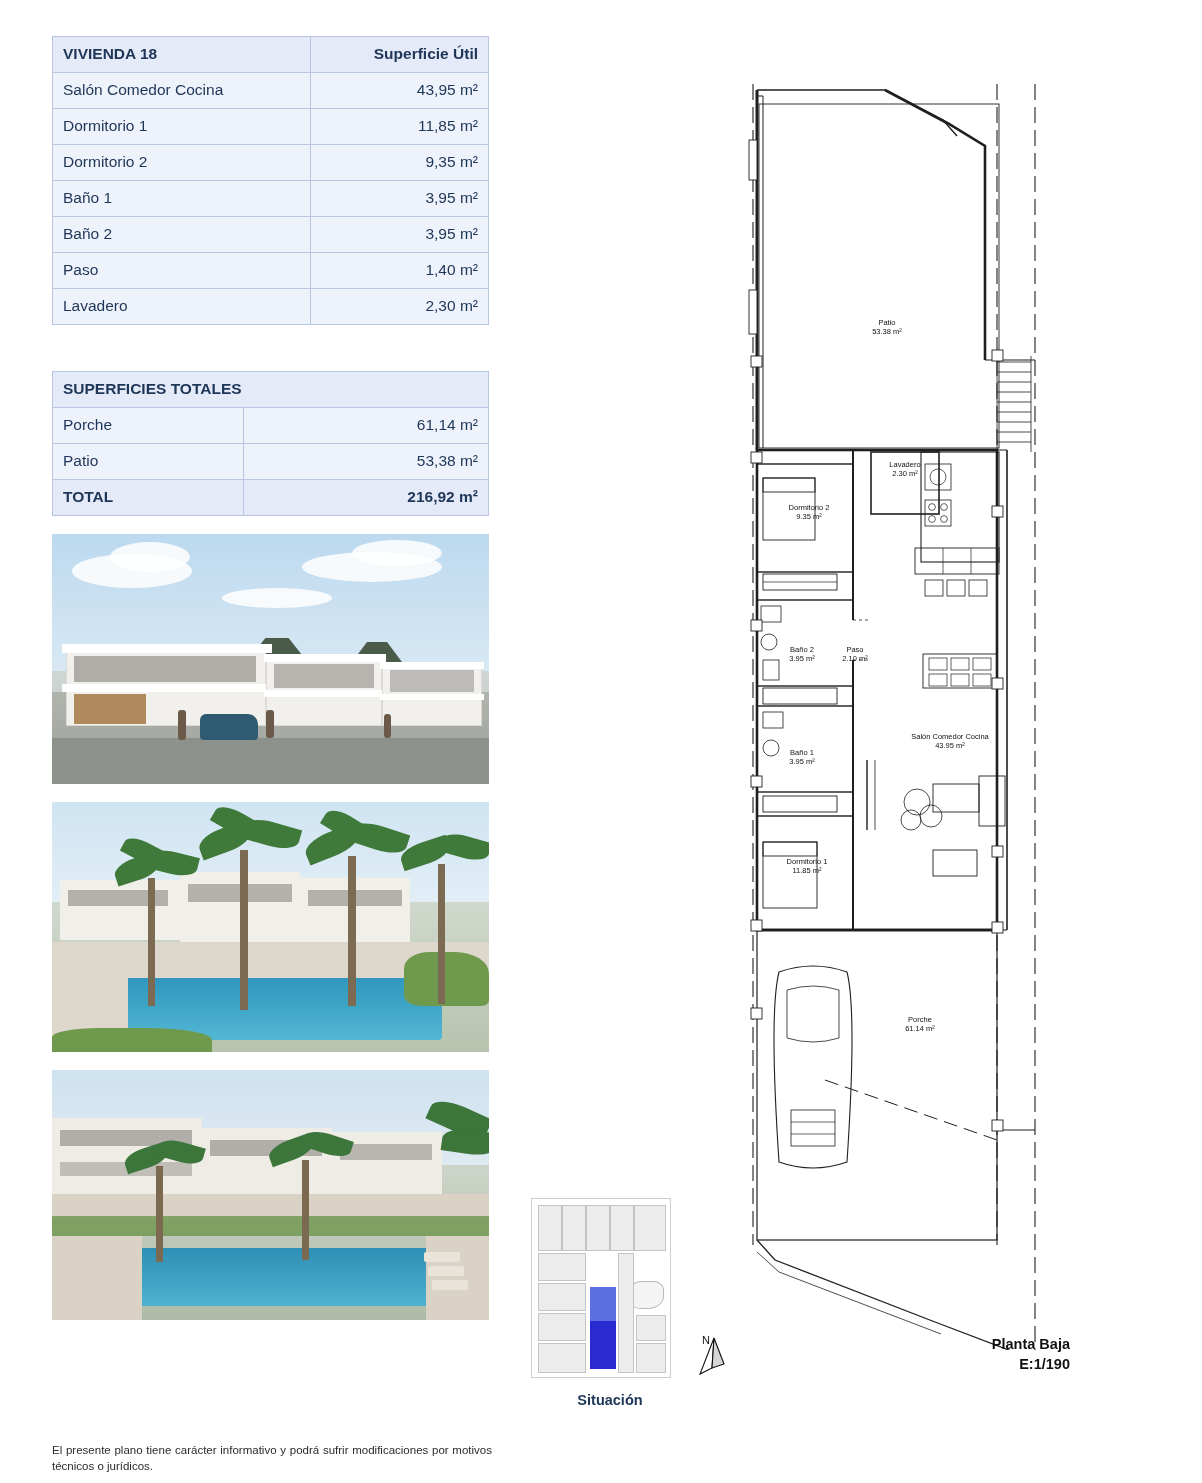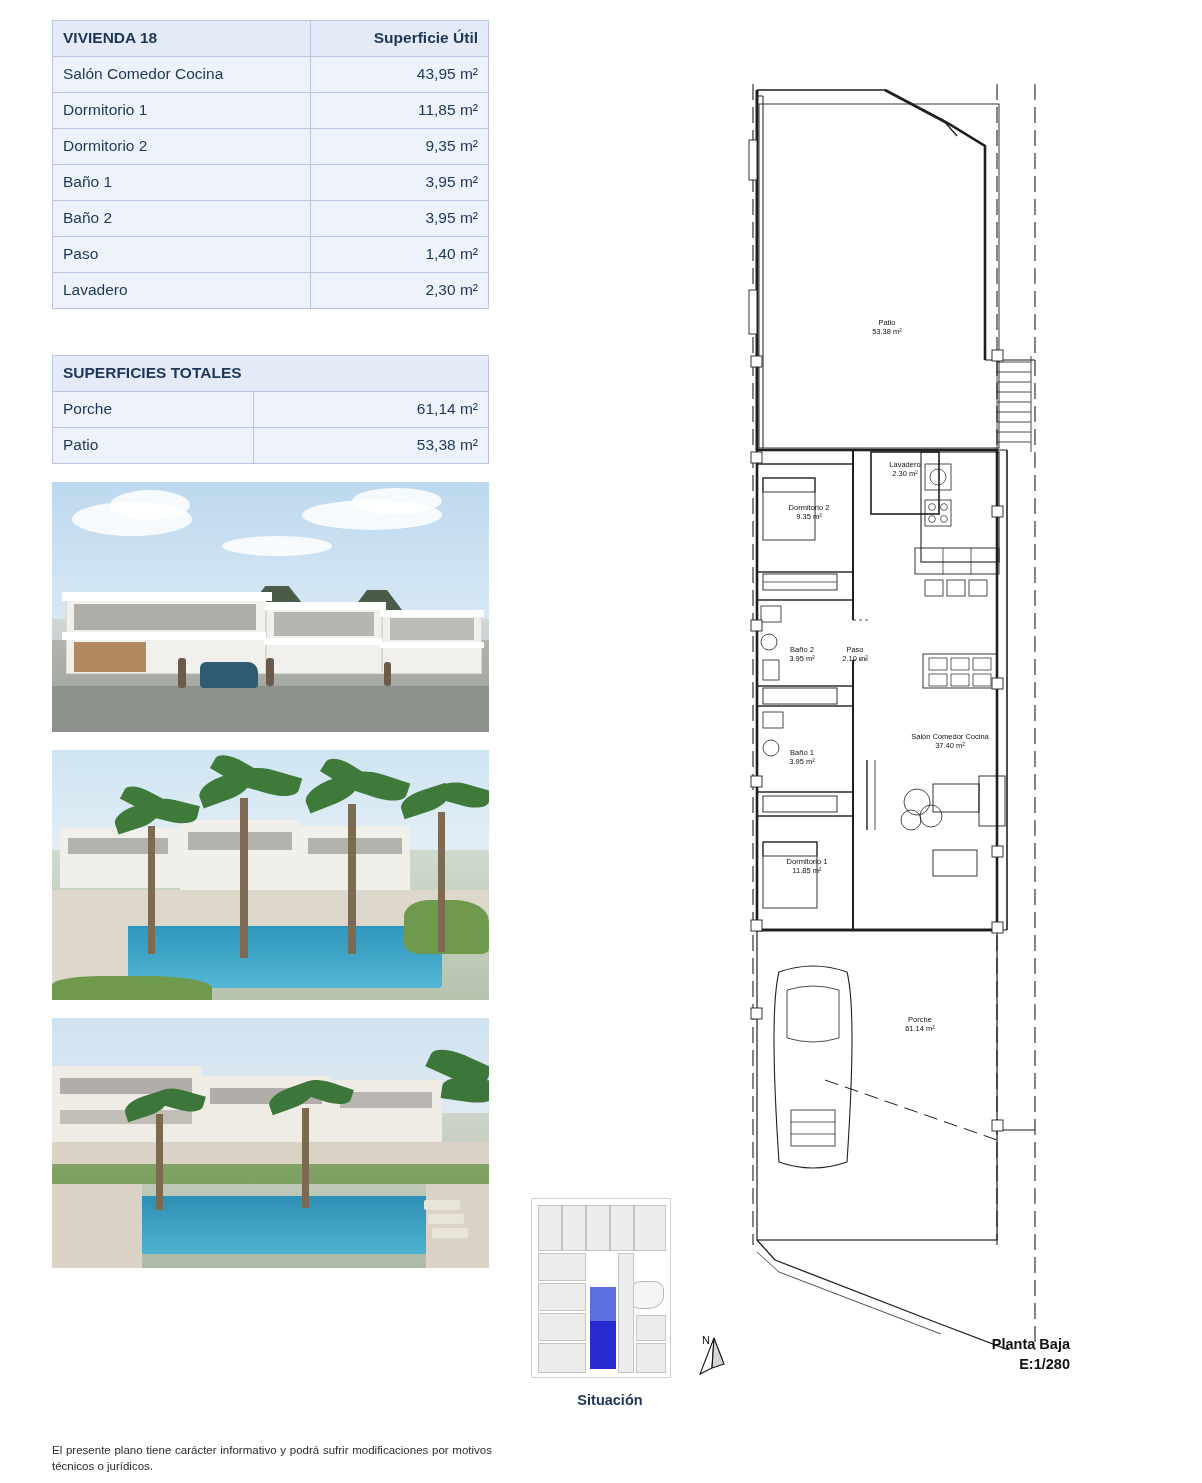--- a/index.html
+++ b/index.html
@@ -13,21 +13,21 @@
     position: relative;
     font-family: "Liberation Sans", sans-serif;
     color: #1a1a1a;
     overflow: hidden;
   }
 
   
   #left-col {
     position: absolute;
     left: 52px;
-    top: 20px;
+    top: 36px;
     width: 440px;
   }
 
   table.area-table {
     width: 437px;
     border-collapse: collapse;
     font-size: 15.5px;
   }
   table.area-table td {
     border: 1px solid #b9c6e2;
@@ -229,20 +229,24 @@
       <tr class="head">
         <td class="label" colspan="2">SUPERFICIES TOTALES</td>
       </tr>
       <tr>
         <td class="label">Porche</td>
         <td class="value">61,14 m²</td>
       </tr>
       <tr>
         <td class="label">Patio</td>
         <td class="value">53,38 m²</td>
+      </tr>
+      <tr class="total">
+        <td class="label">TOTAL</td>
+        <td class="value">216,92 m²</td>
       </tr>
     </tbody>
   </table>
 
   <div class="render r1">
     <div class="sky-cloud" style="left:20px; top:20px; width:120px; height:34px;"></div>
     <div class="sky-cloud" style="left:58px; top:8px; width:80px; height:30px;"></div>
     <div class="sky-cloud" style="left:250px; top:18px; width:140px; height:30px;"></div>
     <div class="sky-cloud" style="left:300px; top:6px; width:90px; height:26px;"></div>
     <div class="sky-cloud" style="left:170px; top:54px; width:110px; height:20px;"></div>
@@ -523,25 +527,25 @@
     <span>3.95 m²</span>
   </div>
 
   <div class="lbl" style="left:24px; top:797px; width:96px;">
     <span>Dormitorio 1</span><br>
     <span>11.85 m²</span>
   </div>
 
   <div class="lbl" style="left:150px; top:672px; width:130px;">
     <span>Salón Comedor Cocina</span><br>
-    <span>37.40 m²</span>
+    <span>43.95 m²</span>
   </div>
 
   <div class="lbl" style="left:140px; top:955px; width:90px;">
     <span>Porche</span><br>
     <span>61.14 m²</span>
   </div>
 </div>
 
 <div id="plan-caption">
   <span>Planta Baja</span><br>
-  <span>E:1/280</span>
+  <span>E:1/190</span>
 </div>
 
 </body></html>

